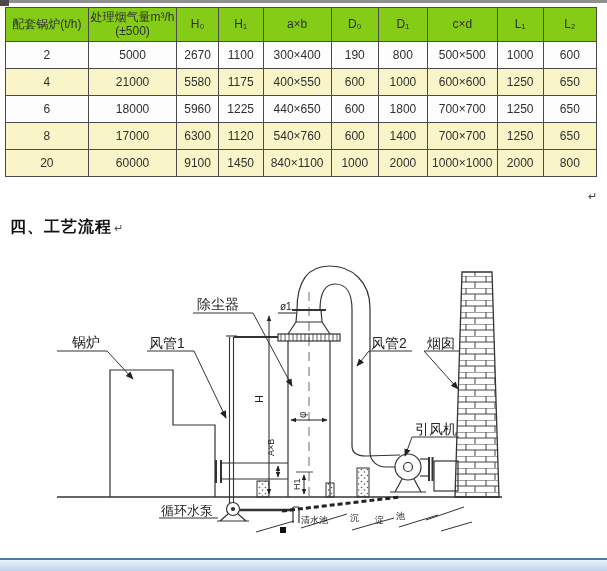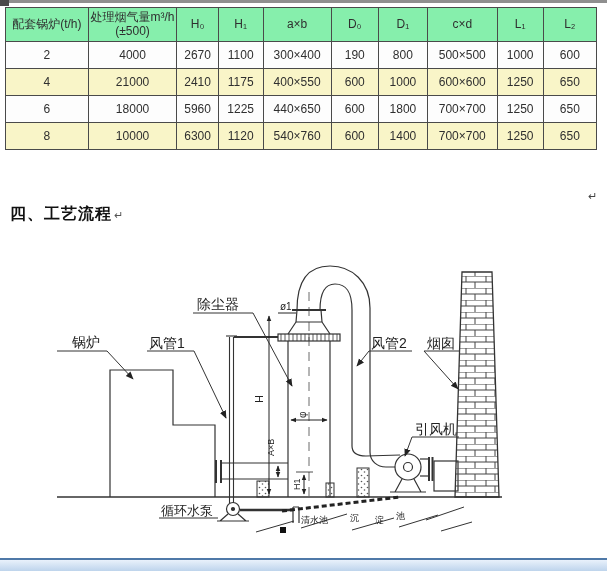--- a/index.html
+++ b/index.html
@@ -10,28 +10,28 @@
   .top-strip{position:absolute;top:0;left:0;width:607px;height:3px;background:#8f8f8f;}
   .top-strip-corner{position:absolute;top:0;left:0;width:9px;height:6px;background:#4a4a4a;}
 
   
   .spec-table-wrap{position:absolute;left:5px;top:7px;width:592px;}
   table.spec{border-collapse:collapse;width:100%;table-layout:fixed;font-size:12px;}
   table.spec th, table.spec td{
     border:1px solid #4a4a4a;text-align:center;vertical-align:middle;
     padding:0 1px;color:#2f2f2f;overflow:hidden;
   }
-  table.spec th{background:#86efac;font-weight:normal;height:33px;white-space:pre-line;line-height:1.15;}
+  table.spec th{background:#84cc16;font-weight:normal;height:33px;white-space:pre-line;line-height:1.15;}
   table.spec td{height:26px;background:#fdfdfd;}
   table.spec tr.alt td{background:#f9f5c8;}
   .tbl-return{position:absolute;left:588px;top:190px;font-size:11px;color:#444;}
 
   
   .section-heading{
-    position:absolute;left:10px;top:204px;font-size:16px;font-weight:bold;color:#111;
+    position:absolute;left:10px;top:217px;font-size:16px;font-weight:bold;color:#111;
     letter-spacing:1px;
   }
   .section-heading .ret{font-weight:normal;font-size:11px;color:#555;margin-left:2px;}
 
   
   svg.diagram{position:absolute;left:0;top:0;width:607px;height:571px;}
   svg.diagram text{fill:#222;}
   .lbl{font-size:14px;}
   .lbl-sm{font-size:9px;}
   .dim{font-size:10px;}
@@ -73,34 +73,34 @@
     <th>H₁</th>
     <th>a×b</th>
     <th>D₀</th>
     <th>D₁</th>
     <th>c×d</th>
     <th>L₁</th>
     <th>L₂</th>
   </tr>
   <tr>
     <td>2</td>
-    <td>4000</td>
+    <td>5000</td>
     <td>2670</td>
     <td>1100</td>
     <td>300×400</td>
     <td>190</td>
     <td>800</td>
     <td>500×500</td>
     <td>1000</td>
     <td>600</td>
   </tr>
   <tr class="alt">
     <td>4</td>
     <td>21000</td>
-    <td>2410</td>
+    <td>5580</td>
     <td>1175</td>
     <td>400×550</td>
     <td>600</td>
     <td>1000</td>
     <td>600×600</td>
     <td>1250</td>
     <td>650</td>
   </tr>
   <tr>
     <td>6</td>
@@ -109,29 +109,41 @@
     <td>1225</td>
     <td>440×650</td>
     <td>600</td>
     <td>1800</td>
     <td>700×700</td>
     <td>1250</td>
     <td>650</td>
   </tr>
   <tr class="alt">
     <td>8</td>
-    <td>10000</td>
+    <td>17000</td>
     <td>6300</td>
     <td>1120</td>
     <td>540×760</td>
     <td>600</td>
     <td>1400</td>
     <td>700×700</td>
     <td>1250</td>
     <td>650</td>
+  </tr>
+  <tr class="alt">
+    <td>20</td>
+    <td>60000</td>
+    <td>9100</td>
+    <td>1450</td>
+    <td>840×1100</td>
+    <td>1000</td>
+    <td>2000</td>
+    <td>1000×1000</td>
+    <td>2000</td>
+    <td>800</td>
   </tr>
 </tbody>
     </table>
 </div>
 <span class="tbl-return">↵</span>
 
 <div class="section-heading"><span>四、工艺流程</span><span class="ret">↵</span></div>
 
 <svg class="diagram" viewBox="0 0 607 571">
   <defs>

